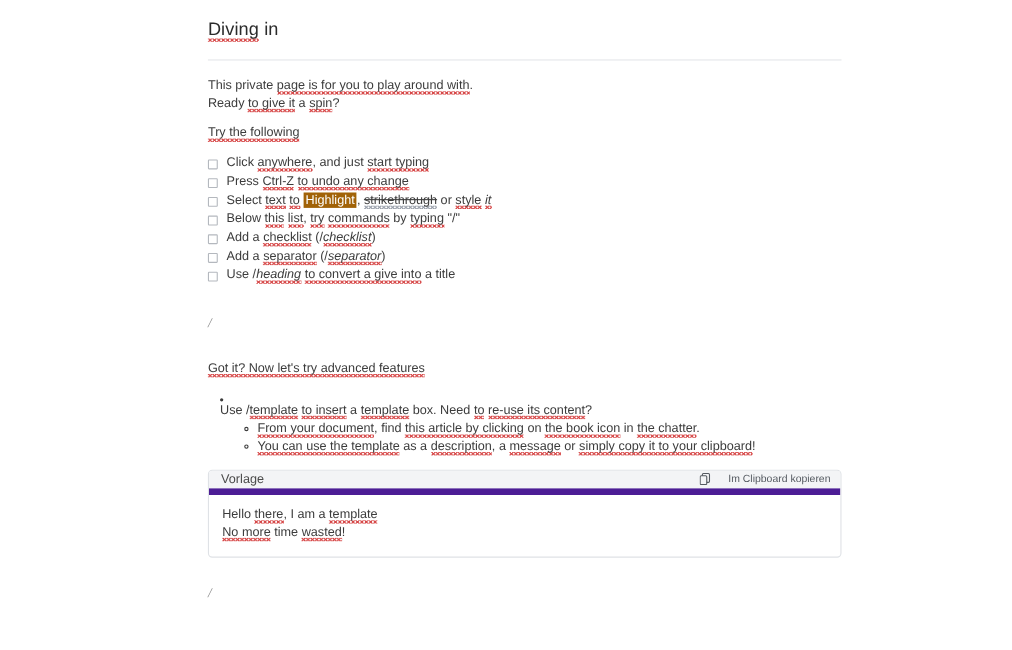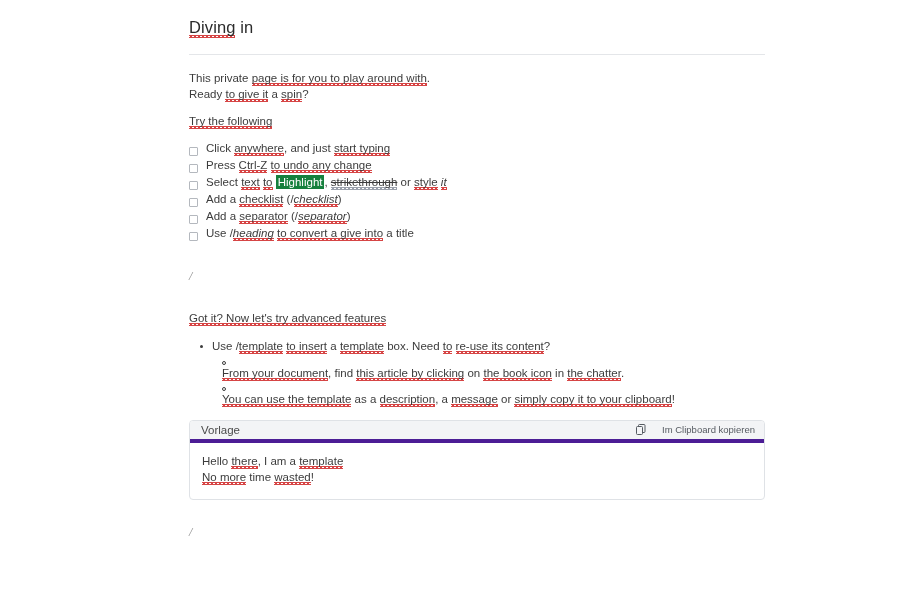--- a/index.html
+++ b/index.html
@@ -67,41 +67,41 @@
   .gap-2 { height: 11px; }
 
   
   ul.checklist {
     list-style: none;
     margin: 0;
     padding: 0;
   }
   ul.checklist li {
     display: flex;
-    align-items: flex-end;
+    align-items: center;
     font-size: 11.5px;
     line-height: 16px;
     padding: 0;
     margin: 0 0 1px 0;
   }
   .cbox {
     flex: 0 0 auto;
     width: 9px; height: 9px;
     border: 1px solid #b4b8be;
     border-radius: 1px;
     background: #fff;
     margin-right: 8px;
     margin-top: 3px;
   }
   .lvl1 { padding-left: 18px; }
   .lvl2 { padding-left: 52px; }
 
   
   .hl {
-    background: #15803d;
+    background: #a16207;
     color: #ffffff;
     padding: 1px 2px;
   }
   .strike { text-decoration: line-through; }
   .b { font-weight: 400; }
   .i { font-style: italic; }
 
   
   .slash {
     font-size: 12px;
@@ -129,37 +129,37 @@
   }
   .bullet-o {
     flex: 0 0 auto;
     width: 4px; height: 4px;
     border-radius: 50%;
     border: 1px solid #3c3c3c;
     background: transparent;
     margin-right: 8px;
     margin-top: 6px;
   }
-  .bl1 { padding-left: 11px; }
-  .bl2 { padding-left: 33px; flex-direction: column; }
+  .bl1 { padding-left: 11px; flex-direction: column; }
+  .bl2 { padding-left: 33px; }
 
   
   .tplbox {
     border: 1px solid #dfe2e6;
     border-radius: 4px;
     overflow: hidden;
     background: #ffffff;
     width: 576px;
   }
   .tplhead {
     display: flex;
     align-items: center;
     justify-content: space-between;
     background: #f3f4f6;
-    border-bottom: 4px solid #4c1d95;
+    border-bottom: 6px solid #4c1d95;
     padding: 5px 9px 5px 11px;
     height: 22px;
   }
   .tpltitle { font-size: 11.5px; color: #4a4a4a; }
   .copybtn {
     display: flex; align-items: center;
     gap: 16px;
     font-size: 9.5px;
     color: #555a61;
   }
@@ -195,20 +195,24 @@
           <span class="cbox"></span>
           <span><span>Click </span><span class="sp">anywhere</span><span>, and just </span><span class="sp">start typing</span></span>
         </li>
         <li class="lvl1">
           <span class="cbox"></span>
           <span><span>Press </span><span class="sp">Ctrl-Z</span><span> </span><span class="sp">to undo any change</span></span>
         </li>
         <li class="lvl1">
           <span class="cbox"></span>
           <span><span>Select </span><span class="sp">text</span><span> </span><span class="sp">to</span><span> </span><span class="hl">Highlight</span><span>, </span><span class="strike sp-b">strikethrough</span><span> or </span><span class="b sp">style</span><span> </span><span class="i sp">it</span></span>
+        </li>
+        <li class="lvl1">
+          <span class="cbox"></span>
+          <span><span>Below </span><span class="sp">this</span><span> </span><span class="sp">list</span><span>, </span><span class="sp">try</span><span> </span><span class="b sp">commands</span><span> by </span><span class="b sp">typing</span><span> "/"</span></span>
         </li>
         <li class="lvl2">
           <span class="cbox"></span>
           <span><span>Add a </span><span class="sp">checklist</span><span> (/</span><span class="i sp">checklist</span><span>)</span></span>
         </li>
         <li class="lvl2">
           <span class="cbox"></span>
           <span><span>Add a </span><span class="sp">separator</span><span> (/</span><span class="i sp">separator</span><span>)</span></span>
         </li>
         <li class="lvl2">

